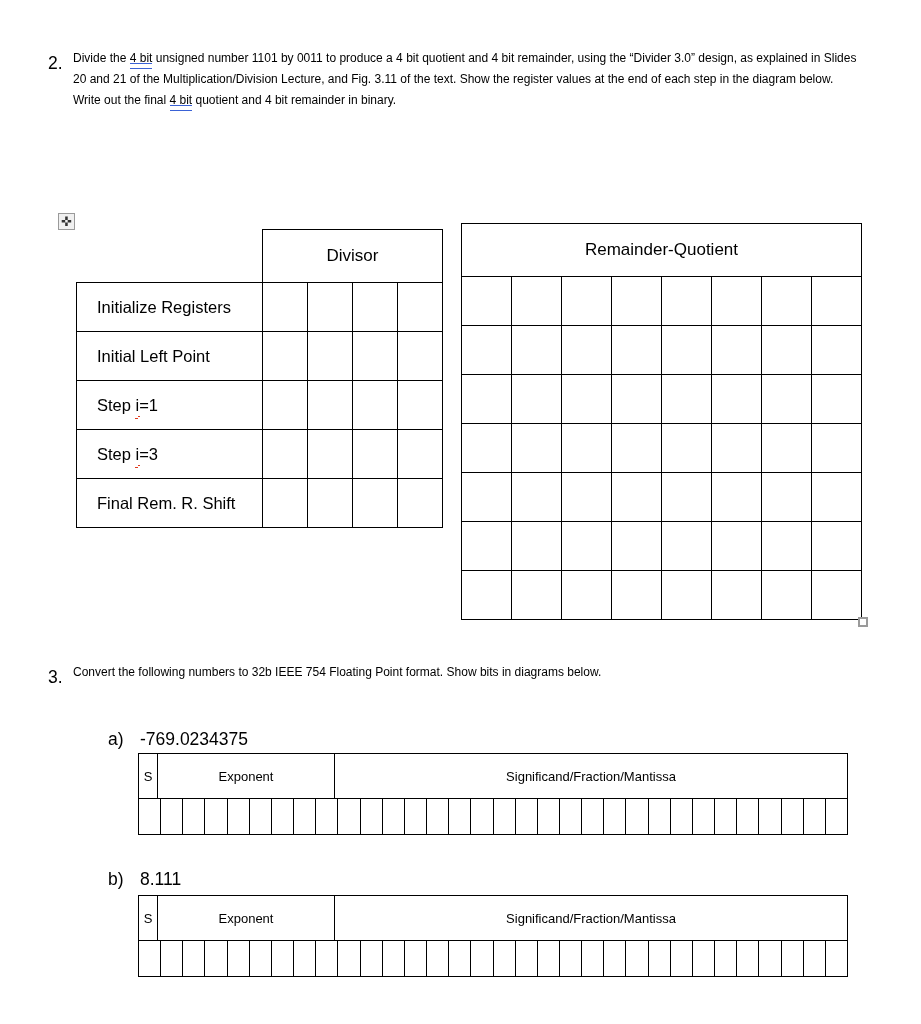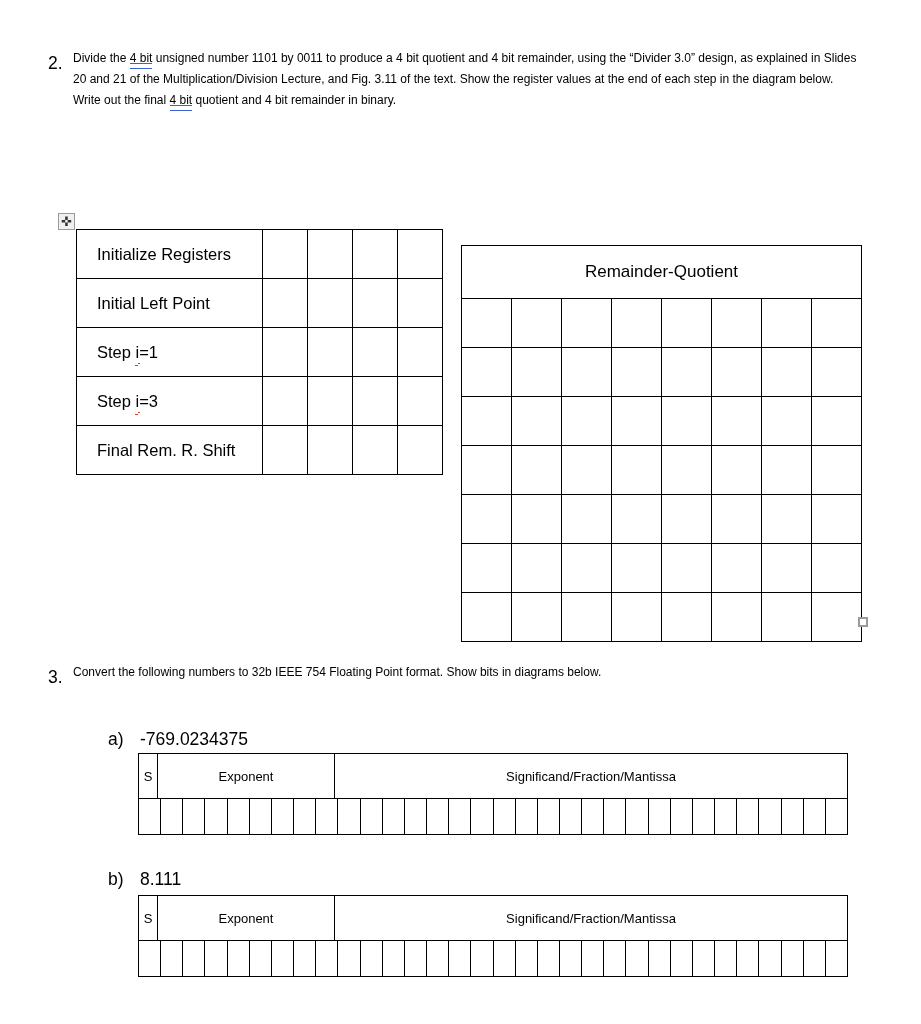--- a/index.html
+++ b/index.html
@@ -121,21 +121,21 @@
     border-right: 1.4px solid #000;
   }
   .reg-table .cell { height: 48px; }
 
   
   #divisor-table { left: 76px; top: 229px; }
   #divisor-table col.lbl { width: 186px; }
   #divisor-table col.c   { width: 45px; }
 
   
-  #rq-table { left: 461px; top: 245px; }
+  #rq-table { left: 461px; top: 223px; }
   #rq-table col.c { width: 50px; }
 
   
   .squiggle {
     position: relative;
     display: inline-block;
   }
   .squiggle::after {
     content: "";
     position: absolute;
@@ -236,20 +236,24 @@
 
   <table class="reg-table" id="divisor-table">
     <colgroup>
       <col class="lbl">
         <col class="c">
         <col class="c">
         <col class="c">
         <col class="c">
     </colgroup>
     <tbody>
+      <tr>
+        <td class="blank-head"></td>
+        <td class="hdr" colspan="4">Divisor</td>
+      </tr>
 
       <tr>
         <td class="rowlabel">Initialize Registers</td>
         <td class="cell"></td>
         <td class="cell"></td>
         <td class="cell"></td>
         <td class="cell"></td>
       </tr>
 
       <tr>

